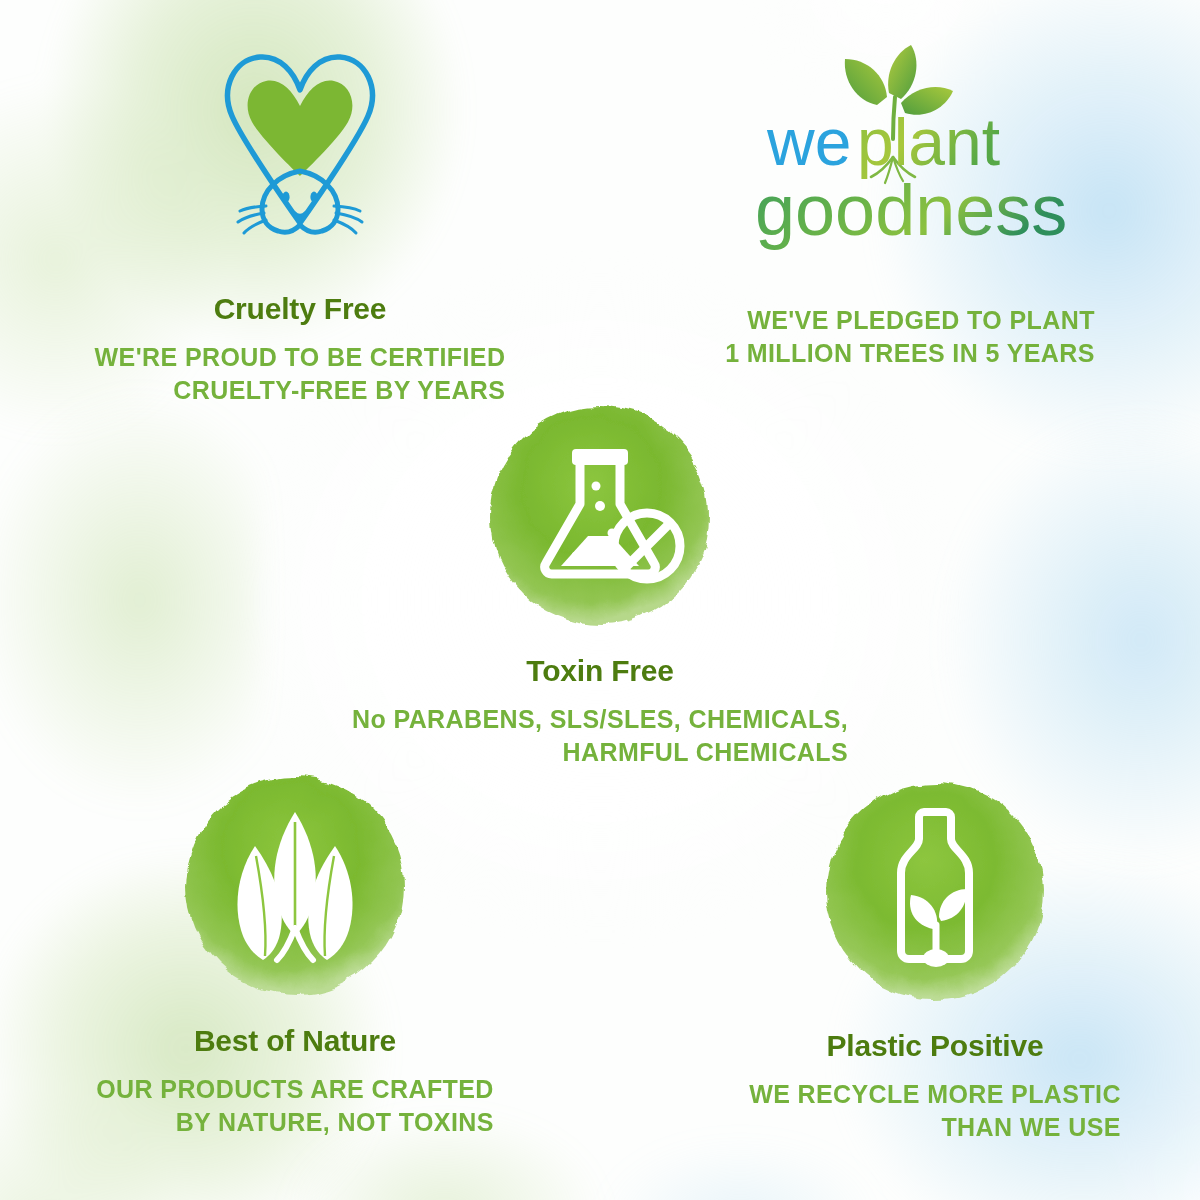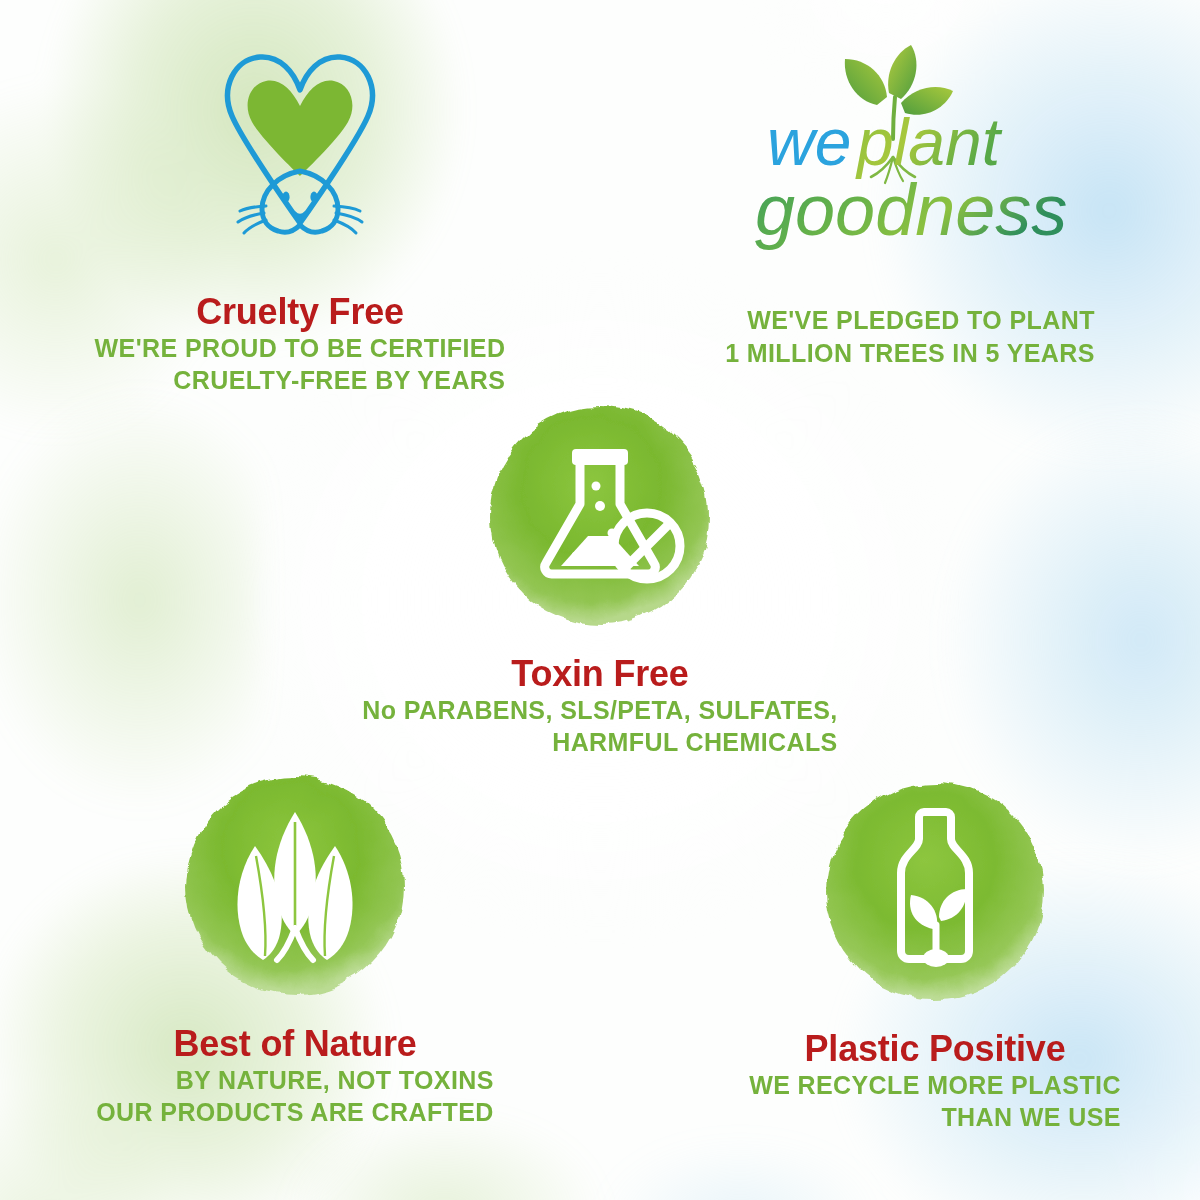--- a/index.html
+++ b/index.html
@@ -70,23 +70,23 @@
     filter:blur(16px);
   }
   .wash-core {
     left:150px; top:180px; width:900px; height:840px;
     background:radial-gradient(ellipse 50% 50% at 50% 50%, rgba(255,255,255,0.96) 0%, rgba(255,255,255,0.70) 52%, rgba(255,255,255,0) 80%);
     filter:blur(10px);
   }
 
   
   .heading {
-    font-size:36px;
+    font-size:30px;
     font-weight:bold;
-    color:#b91c1c;
+    color:#4d7c0f;
     letter-spacing:-0.2px;
     line-height:1.1;
     white-space:nowrap;
   }
   .subtext {
     font-size:25px;
     font-weight:bold;
     color:#75B23C;
     letter-spacing:0.4px;
     line-height:1.30;
@@ -97,24 +97,24 @@
   .block { position:absolute; display:flex; flex-direction:column; align-items:center; }
 
   #block-cruelty-free { left:40px;  top:40px;  width:520px; }
   #block-we-plant     { left:650px; top:40px;  width:520px; }
   #block-toxin-free   { left:340px; top:400px; width:520px; }
   #block-best-nature  { left:35px;  top:770px; width:520px; }
   #block-plastic      { left:675px; top:775px; width:520px; }
 
   .logo-slot { display:flex; align-items:center; justify-content:center; }
   #block-cruelty-free .logo-slot { height:230px; }
-  #block-we-plant .logo-slot     { height:230px;font-style:italic; }
+  #block-we-plant .logo-slot     { height:230px; }
 
   .heading-gap-top { margin-top:22px; }
-  .sub-gap-top     { }
+  .sub-gap-top     { margin-top:16px; }
 
   
   .badge-wrap { position:relative; width:232px; height:232px; }
 </style>
 </head>
 <body>
 
 <div class="canvas">
 
   <div class="wash wash-green-tl"></div>
@@ -239,21 +239,21 @@
         <circle cx="116" cy="106" r="5" fill="#ffffff"></circle>
         <circle cx="128" cy="133" r="4.5" fill="#ffffff"></circle>
         <circle cx="92" cy="156" r="4.5" fill="#ffffff"></circle>
 
         <circle cx="163" cy="146" r="33" fill="none" stroke="#ffffff" stroke-width="9"></circle>
         <line x1="142" y1="167" x2="184" y2="125" stroke="#ffffff" stroke-width="9" stroke-linecap="round"></line>
       </svg>
     </div>
     <div class="heading heading-gap-top">Toxin Free</div>
     <div class="subtext sub-gap-top">
-      <div>No PARABENS, SLS/PETA, SULFATES,</div>
+      <div>No PARABENS, SLS/SLES, CHEMICALS,</div>
       <div>HARMFUL CHEMICALS</div>
     </div>
   </div>
 
   <div class="block" id="block-best-nature">
     <div class="badge-wrap">
       <svg width="232" height="232" viewBox="0 0 232 232">
         <defs>
           <radialGradient id="wcN" cx="48%" cy="34%" r="64%">
             <stop offset="0%" stop-color="#8DC63F"></stop>
@@ -277,22 +277,22 @@
         <path d="M77 86 C84 124 88 158 86 186" stroke="#8DC63F" stroke-width="2.4" fill="none"></path>
 
         <path d="M156 76 C172 100 178 132 170 160 C166 174 158 184 148 190 C142 186 136 180 132 168 C124 140 134 106 156 76 Z" fill="#ffffff"></path>
         <path d="M155 86 C148 124 144 158 146 186" stroke="#8DC63F" stroke-width="2.4" fill="none"></path>
 
         <path d="M116 158 C110 174 104 184 98 190 M116 158 C122 174 128 184 134 190" stroke="#ffffff" stroke-width="6" fill="none" stroke-linecap="round"></path>
       </svg>
     </div>
     <div class="heading heading-gap-top">Best of Nature</div>
     <div class="subtext sub-gap-top">
+      <div>OUR PRODUCTS ARE CRAFTED</div>
       <div>BY NATURE, NOT TOXINS</div>
-      <div>OUR PRODUCTS ARE CRAFTED</div>
     </div>
   </div>
 
   <div class="block" id="block-plastic">
     <div class="badge-wrap">
       <svg width="232" height="232" viewBox="0 0 232 232">
         <defs>
           <radialGradient id="wcP" cx="46%" cy="36%" r="63%">
             <stop offset="0%" stop-color="#8DC63F"></stop>
             <stop offset="50%" stop-color="#7CBA31"></stop>

